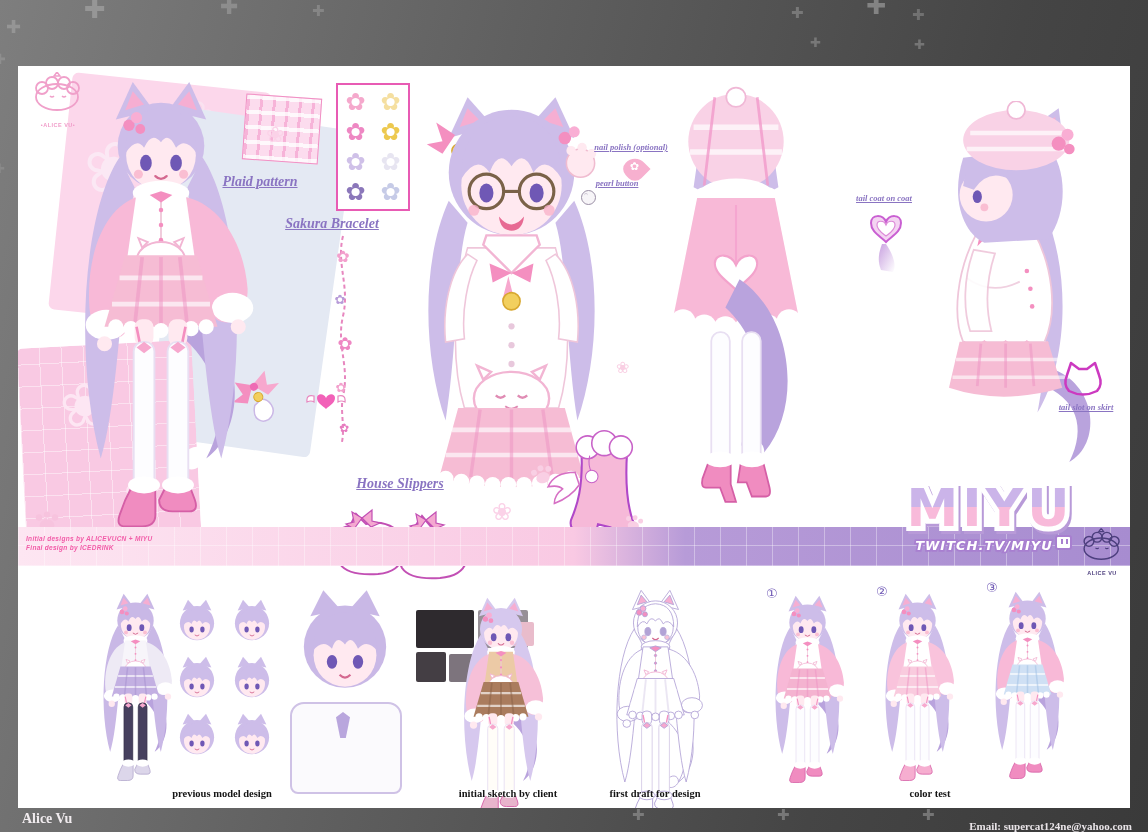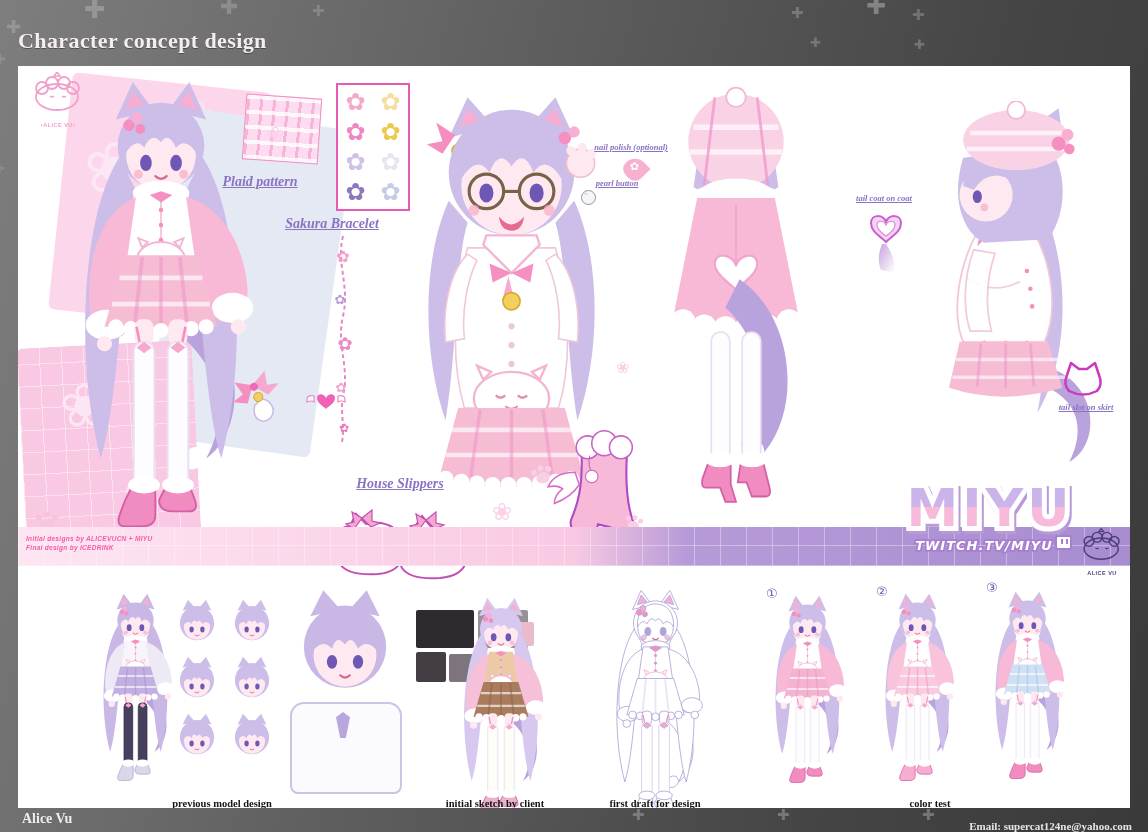--- a/index.html
+++ b/index.html
@@ -54,21 +54,21 @@
   
   #banner{position:absolute;left:0;top:461px;width:1112px;height:39px;
     background:linear-gradient(90deg,#fde6f2 0%,#f9c9e3 50%,#b79bd8 60%,#a78cd0 100%);}
   #banner::before{content:"";position:absolute;inset:0;
     background-image:repeating-linear-gradient(0deg,rgba(255,255,255,.35) 0 1px,transparent 1px 20px),
                      repeating-linear-gradient(90deg,rgba(255,255,255,.35) 0 1px,transparent 1px 26px);}
   #credits{position:absolute;left:8px;top:468px;line-height:1.45;z-index:5;}
   #credits div{font-size:6.5px;font-weight:700;font-style:italic;color:#f25ca8;letter-spacing:.3px;}
   
   .caption{position:absolute;top:722px;transform:translateX(-50%);font-family:"Liberation Serif",serif;
-    font-weight:700;font-size:10.5px;color:#151515;white-space:nowrap;margin-top:10px;}
+    font-weight:700;font-size:10.5px;color:#151515;white-space:nowrap;}
   .variant-num{position:absolute;font-size:13px;color:#6f58b5;font-family:"DejaVu Sans",sans-serif;}
   
   .photo{position:absolute;border-radius:2px;}
   
   .badge-text{display:block;text-align:center;font-size:5.5px;font-weight:700;letter-spacing:.5px;}
   #badge-tl{position:absolute;left:8px;top:6px;width:64px;z-index:6;color:#f09ac8;}
   #badge-br{position:absolute;left:1058px;top:462px;width:52px;z-index:6;color:#4d3f7e;}
   
   #footer-artist{position:absolute;left:22px;top:811px;font-family:"Liberation Serif",serif;
     font-weight:700;font-size:14px;color:#f0ebee;}
@@ -333,21 +333,20 @@
   <span class="plus" style="left:791px;top:6px;font-size:15px;opacity:.5"></span>
   <span class="plus" style="left:866px;top:-6px;font-size:24px;opacity:.65"></span>
   <span class="plus" style="left:912px;top:8px;font-size:15px;opacity:.45"></span>
   <span class="plus" style="left:810px;top:36px;font-size:13px;opacity:.5"></span>
   <span class="plus" style="left:914px;top:38px;font-size:13px;opacity:.5"></span>
   <span class="plus" style="left:-6px;top:162px;font-size:13px;opacity:.4"></span>
   <span class="plus" style="left:632px;top:808px;font-size:15px;opacity:.55"></span>
   <span class="plus" style="left:777px;top:808px;font-size:15px;opacity:.55"></span>
   <span class="plus" style="left:922px;top:808px;font-size:15px;opacity:.55"></span>
 
-  <div id="page-title">Character concept design</div>
 
   <div id="artboard">
 
     <div class="panel" id="panel-sakura1">
       <span class="panel-flower" style="left:20px;top:55px;font-size:72px;color:#fbe8f4;"></span>
       <span class="panel-flower" style="left:110px;top:10px;font-size:44px;color:#fae2f0;"></span>
       <span class="panel-flower" style="left:118px;top:150px;font-size:52px;color:#fbe8f4;"></span>
     </div>
     <div class="panel" id="panel-blue"></div>
     <div class="panel" id="panel-sakura2">
@@ -541,21 +540,21 @@
     <div class="caption" style="left:204px;">previous model design</div>
 
     <div class="photo" style="left:398px;top:544px;width:58px;height:38px;background:#2e2a2e;"></div>
     <div class="photo" style="left:460px;top:544px;width:50px;height:38px;background:#979097;"></div>
     <div class="photo" style="left:398px;top:586px;width:30px;height:30px;background:#443e44;"></div>
     <div class="photo" style="left:431px;top:588px;width:26px;height:28px;background:#7d747d;"></div>
     <div class="photo" style="left:490px;top:556px;width:26px;height:24px;background:#e9bccb;"></div>
     <svg class="fig" style="left:428px;top:530px;width:110px;height:238px;--hair:#d6c8ee;--coat:#f6c0d8;--shirt:#eccaa6;--skirt:#aa7c5e;--skirtline:#8a6248;--legs:#fffdf8;--boots:#e8b4cc;">
       <use href="#sym-front"></use>
       </svg>
-    <div class="caption" style="left:477px;text-align:right;">initial sketch by client</div>
+    <div class="caption" style="left:490px;text-align:right;">initial sketch by client</div>
 
     <svg class="fig lineart" style="left:580px;top:522px;width:115px;height:250px;--hair:#ffffff;--coat:#ffffff;--shirt:#ffffff;--skirt:#ffffff;--legs:#ffffff;--boots:#ffffff;--skin:#ffffff;--tail:#ffffff;--eye:#b2a3d6;--skirtline:#d8cfe8;--legline:#d8cfe8;--bootline:#b2a3d6;">
       <use href="#sym-front"></use>
       </svg>
     <div class="caption" style="left:637px;">first draft for design</div>
 
     <span class="variant-num" style="left:748px;top:520px;">①</span>
     <span class="variant-num" style="left:858px;top:518px;">②</span>
     <span class="variant-num" style="left:968px;top:514px;">③</span>
     <svg class="fig" style="left:742px;top:528px;width:95px;height:206px;--skirt:#f4b3d0;">

